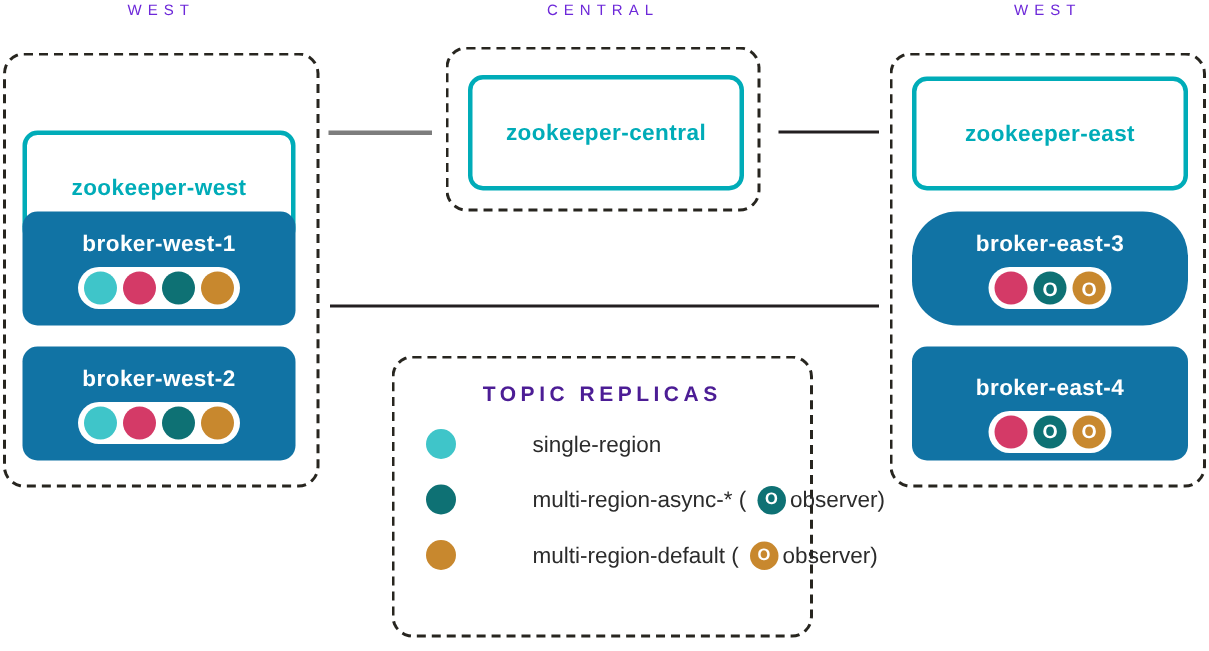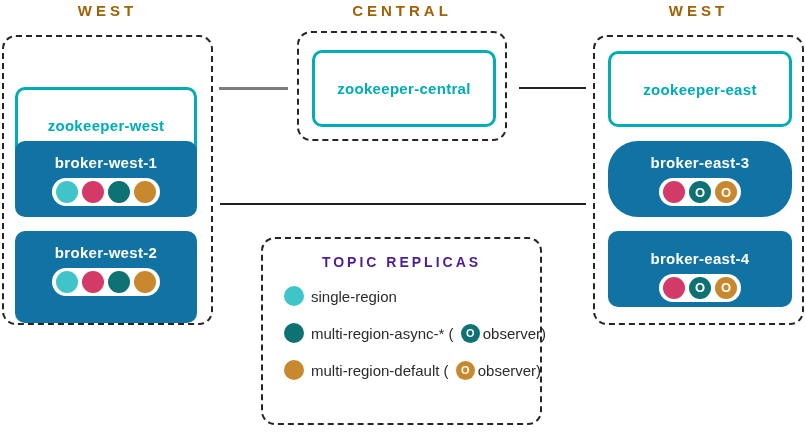--- a/index.html
+++ b/index.html
@@ -1,22 +1,22 @@
 <!DOCTYPE html>
 <html style="--teal: #00acb8; --broker: #1173a4; --line-gray: #7d7d7d; --line-black: #231f20;"><head>
 <meta charset="utf-8">
 <style>
   html,body{margin:0;padding:0;background:#fff;}
   #canvas{
     position:relative;width:806px;height:434px;background:#fff;
     font-family:"Liberation Sans",sans-serif;overflow:hidden;
   }
   .region-label{
-    position:absolute;top:2px;font-weight:700;font-size:15px;
-    letter-spacing:4px;color:#a16207;text-align:center;
+    position:absolute;top:2px;font-weight:400;font-size:10px;
+    letter-spacing:4px;color:#6d28d9;text-align:center;
   }
   .cluster{
     position:absolute;border:2px dashed #27251f;border-radius:14px;
     box-sizing:border-box;background:#fff;
   }
   .zk-box{
     position:absolute;box-sizing:border-box;background:#fff;
     border:3px solid var(--teal);border-radius:10px;
     display:flex;align-items:center;justify-content:center;
     font-weight:700;font-size:15px;color:var(--teal);letter-spacing:.3px;
@@ -44,21 +44,21 @@
     position:absolute;left:261px;top:237px;width:281px;height:188px;
     border:2px dashed #27251f;border-radius:14px;box-sizing:border-box;background:#fff;
   }
   .legend-title{
     margin-top:15px;text-align:center;font-weight:700;font-size:14px;
     letter-spacing:3px;color:#4c1d95;
   }
   .legend-rows{position:absolute;left:21px;top:47px;display:flex;flex-direction:column;gap:17px;}
   .legend-row{display:flex;align-items:center;gap:7px;height:20px;}
   .legend-dot{width:20px;height:20px;border-radius:50%;flex:0 0 auto;}
-  .legend-text{font-size:15px;color:#2b2b2b;display:flex;align-items:center;white-space:pre;}
+  .legend-text{font-size:15px;color:#2b2b2b;display:flex;align-items:center;white-space:pre;margin-left:44px;}
   .chip{
     width:19px;height:19px;border-radius:50%;display:inline-flex;
     align-items:center;justify-content:center;color:#fff;font-weight:700;
     font-size:11px;line-height:1;margin:0 3px;flex:0 0 auto;
   }
 </style>
 </head>
 <body>
 
 <div id="canvas">
@@ -75,21 +75,21 @@
     <div class="zk-box" style="left:11px;top:14px;width:182px;height:76px;margin-top:36px;">zookeeper-west</div>
     <div class="broker" style="left:11px;top:104px;width:182px;height:76px;">
       <div class="broker-name">broker-west-1</div>
       <div class="pill">
           <span class="dot" style="background: rgb(63, 197, 201);"></span>
           <span class="dot" style="background: rgb(212, 58, 103);"></span>
           <span class="dot" style="background: rgb(14, 113, 116);"></span>
           <span class="dot" style="background: rgb(200, 136, 46);"></span>
         </div>
     </div>
-    <div class="broker" style="left:11px;top:194px;width:182px;height:92px;">
+    <div class="broker" style="left:11px;top:194px;width:182px;height:76px;">
       <div class="broker-name">broker-west-2</div>
       <div class="pill">
           <span class="dot" style="background: rgb(63, 197, 201);"></span>
           <span class="dot" style="background: rgb(212, 58, 103);"></span>
           <span class="dot" style="background: rgb(14, 113, 116);"></span>
           <span class="dot" style="background: rgb(200, 136, 46);"></span>
         </div>
     </div>
   </div>
 

